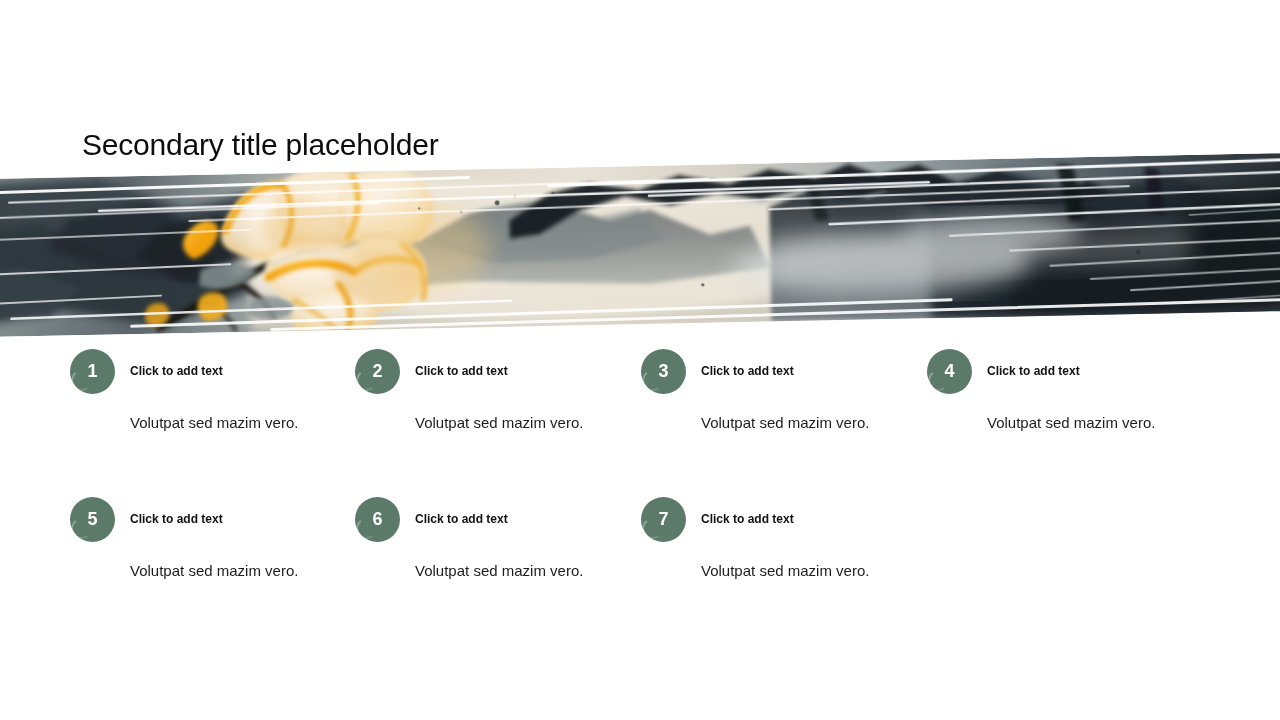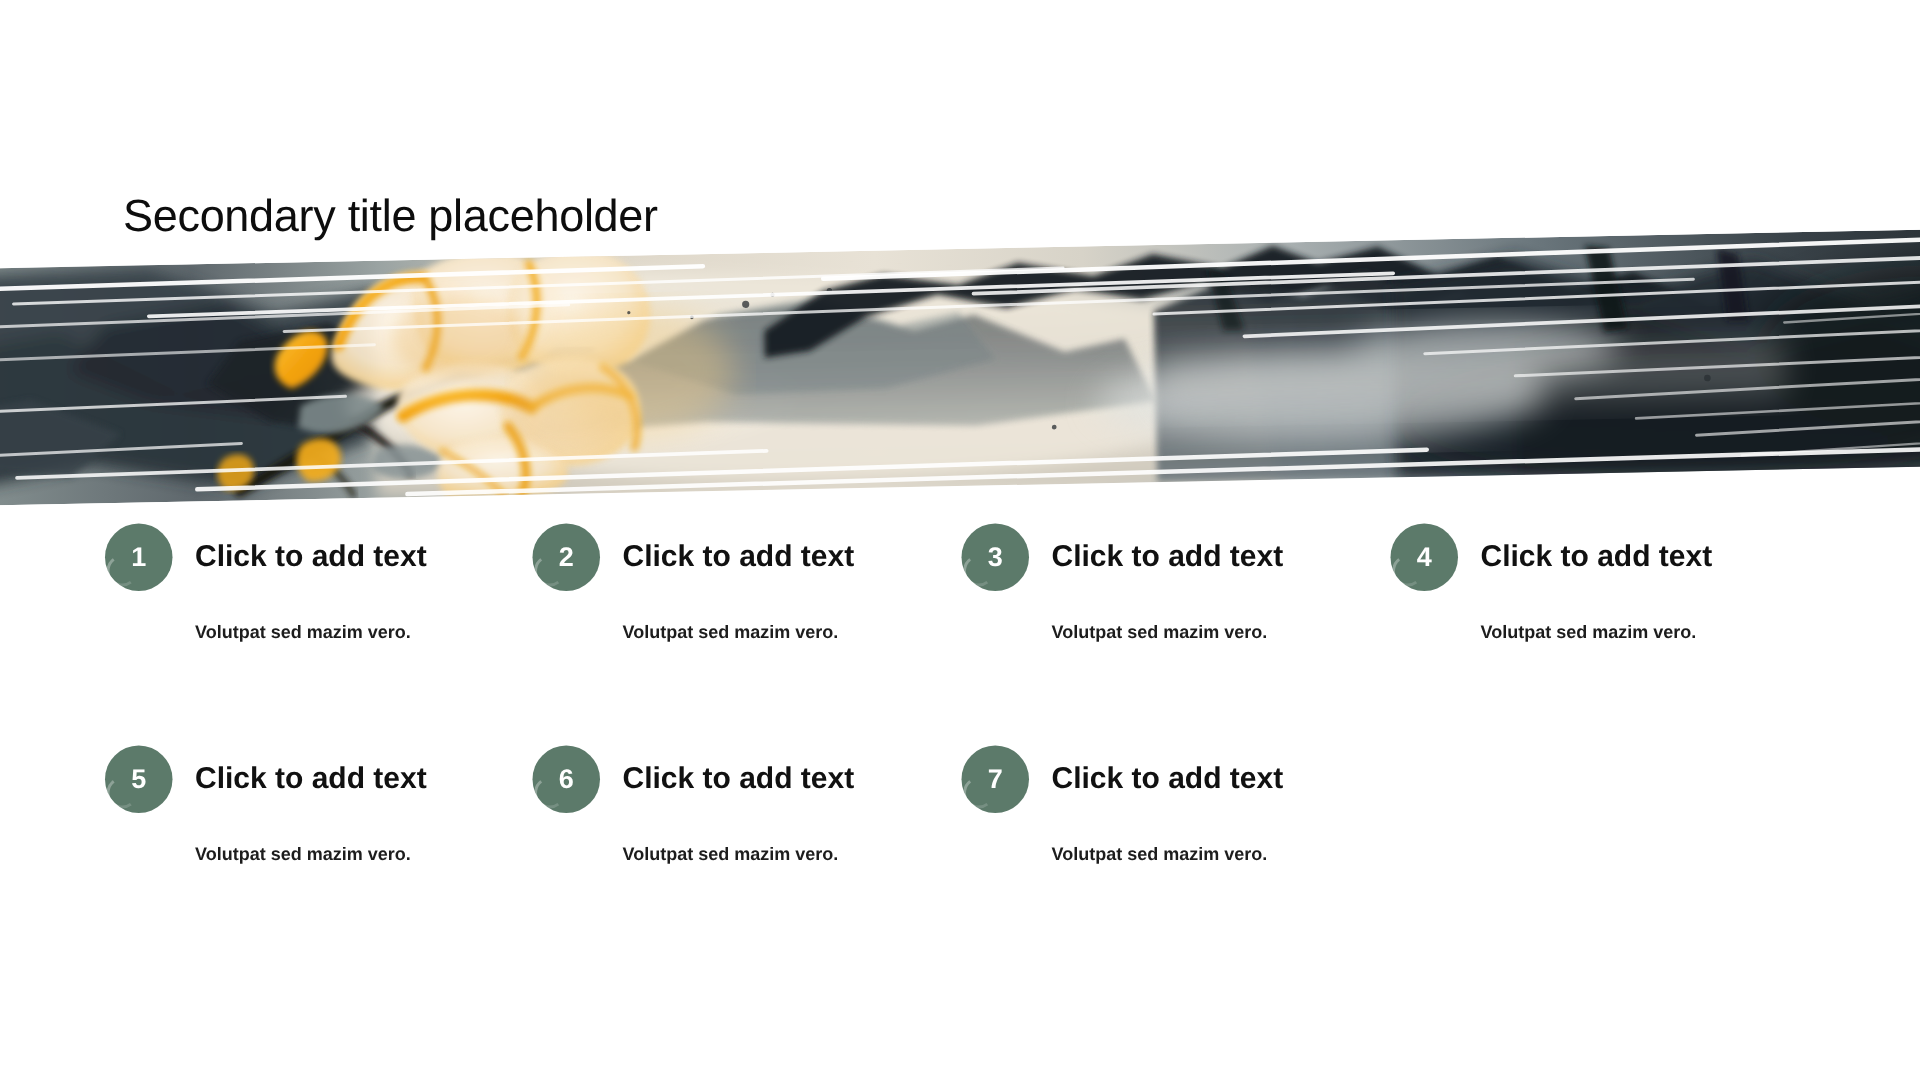--- a/index.html
+++ b/index.html
@@ -109,32 +109,31 @@
     height: 17px;
     border-radius: 50%;
     border-left: 2px solid rgba(255,255,255,0.30);
     border-bottom: 2px solid rgba(255,255,255,0.16);
     border-top: 2px solid transparent;
     border-right: 2px solid transparent;
     transform: rotate(8deg);
   }
   .item-title {
     margin-left: 15px;
-    font-size: 20px;
+    font-size: 12px;
     font-weight: bold;
     color: #111111;
     white-space: nowrap;
   }
   .item-desc {
     margin-left: 60px;
     margin-top: 20px;
-    font-size: 12px;
+    font-size: 15px;
     color: #1d1d1d;
     white-space: nowrap;
-    font-weight: bold;
   }
 </style>
 </head>
 <body>
 
 <div class="slide">
 
   <div class="page-title">Secondary title placeholder</div>
 
   <div class="banner-wrap">

